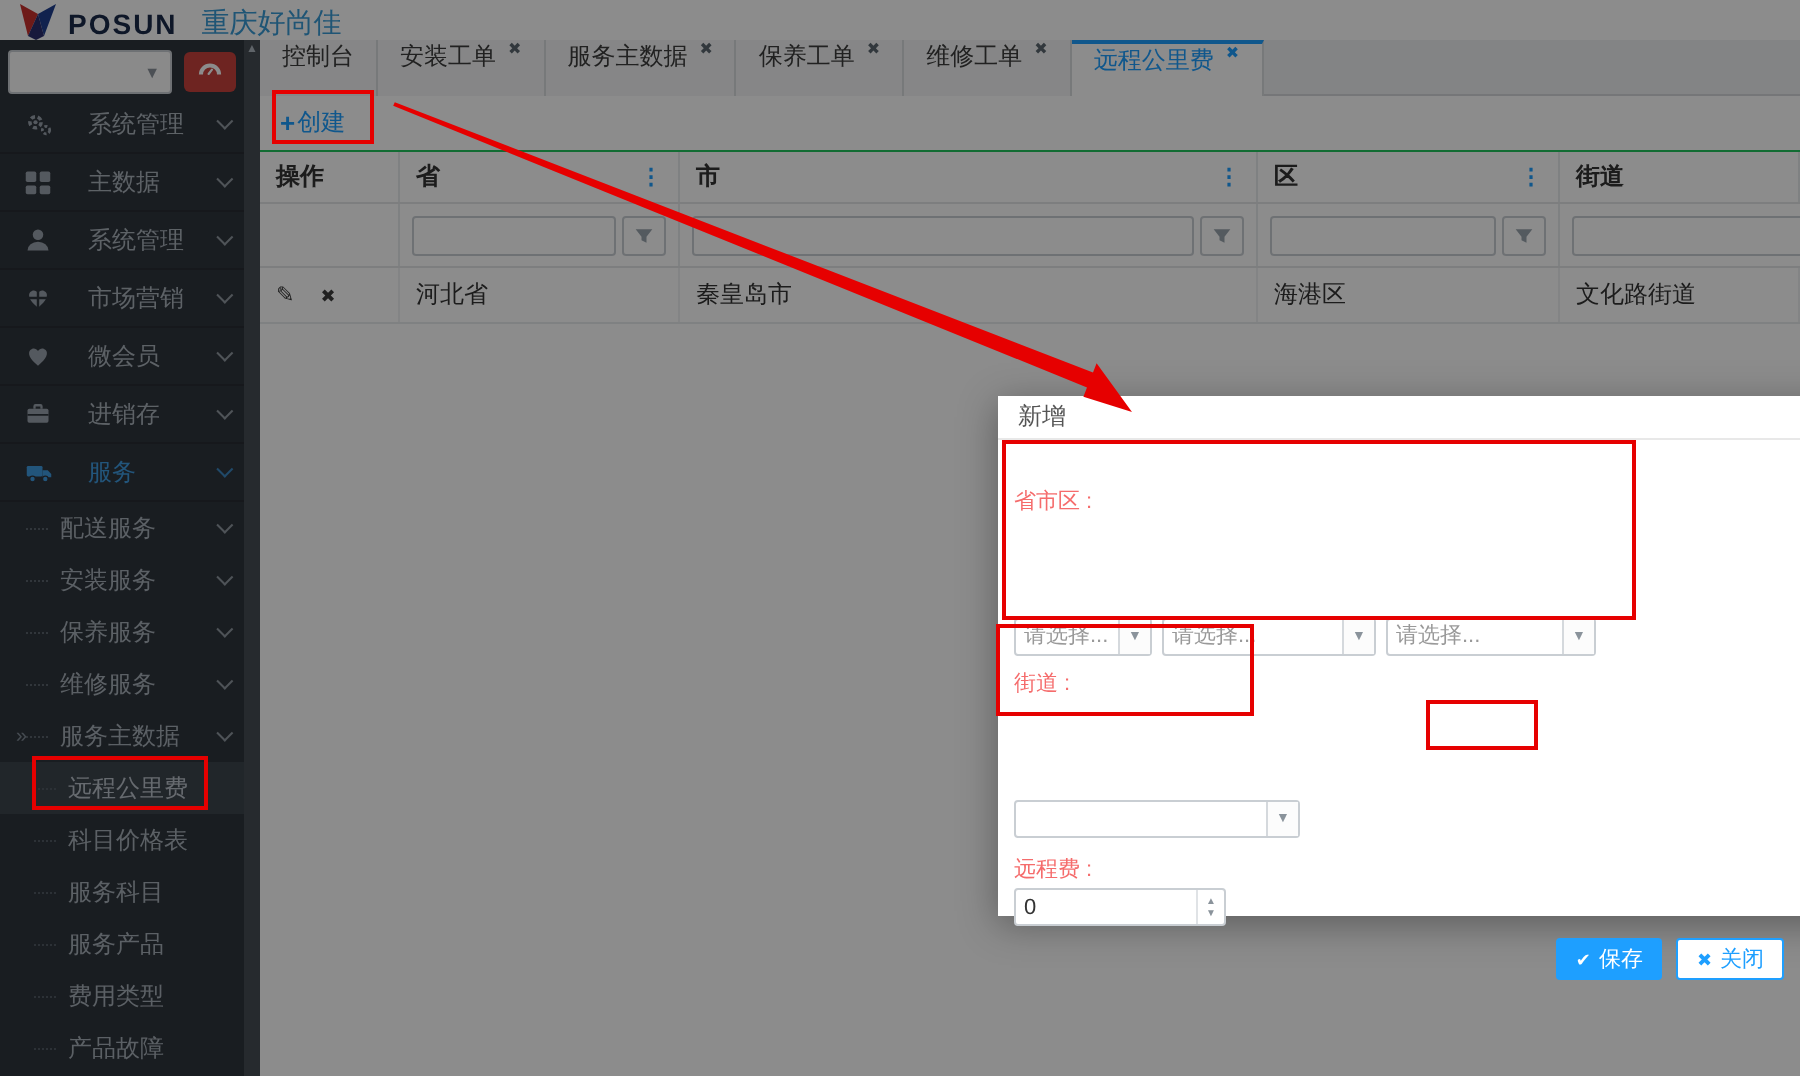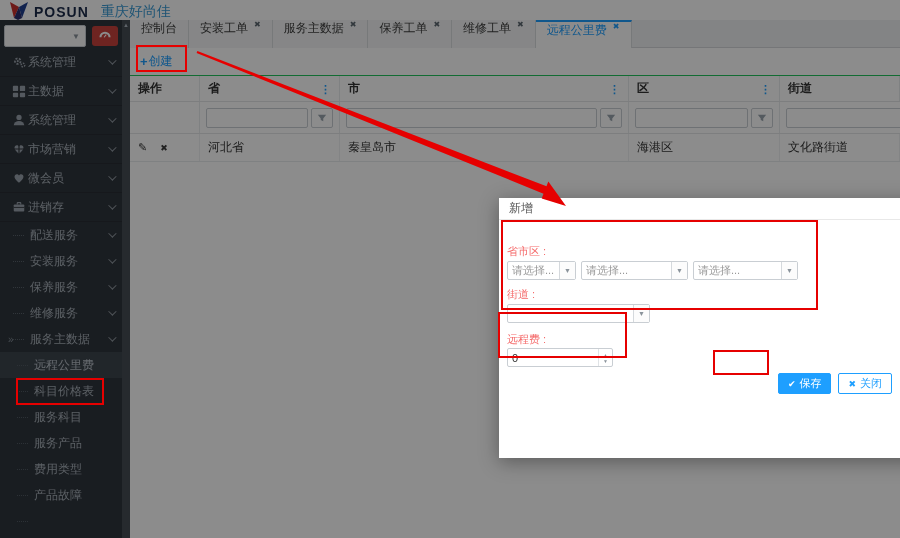--- a/index.html
+++ b/index.html
@@ -19,21 +19,21 @@
   .combo{flex:1;height:20px;background:#fbfbfb;border:1px solid #c9ced3;border-radius:2px;
          display:flex;align-items:center;justify-content:flex-end;color:#8a939b;font-size:8px;padding-right:5px;}
   .dash-btn{width:26px;height:20px;margin-left:6px;background:#c9433c;border:none;border-radius:3px;
             display:flex;align-items:center;justify-content:center;padding:0;}
   .sb-scroll{position:absolute;right:0;top:0;width:8px;height:518px;background:#454d55;}
   .sb-scroll .up{display:block;text-align:center;color:#aeb6bf;font-size:6px;line-height:10px;}
   .menu{position:absolute;top:28px;left:0;right:8px;}
   .mi{height:29px;display:flex;align-items:center;padding:0 8px 0 12px;color:#a9b2bb;font-size:12px;
       border-bottom:1px solid rgba(0,0,0,.14);box-sizing:border-box;}
   .mi .ic{width:16px;height:14px;display:flex;align-items:center;}
-  .mi .lab{margin-left:0;}
+  .mi .lab{margin-left:16px;}
   .chev{margin-left:auto;width:5px;height:5px;border-right:1px solid currentColor;border-bottom:1px solid currentColor;
         transform:rotate(45deg) translateY(-2px);opacity:.8;}
   .mi.active{color:#3f9be0;}
   .sub{height:26px;display:flex;align-items:center;padding-left:30px;color:#a7b0b9;font-size:12px;position:relative;box-sizing:border-box;}
   .sub::before{content:"";position:absolute;left:13px;top:13px;width:11px;border-top:1px dotted #5a636c;}
   .sub .chev{margin-right:8px;}
   .sub .mk{position:absolute;left:8px;color:#7f8a95;font-size:10px;}
   .leaf{height:26px;display:flex;align-items:center;padding-left:34px;color:#a7b0b9;font-size:12px;box-sizing:border-box;position:relative;}
   .leaf::before{content:"";position:absolute;left:17px;top:13px;width:11px;border-top:1px dotted #505a63;}
   .leaf.selected{background:#3d454e;color:#bac2ca;}
@@ -74,21 +74,21 @@
   .m-head{height:21px;display:flex;align-items:center;padding:0 10px;border-bottom:1px solid #e8e8e8;}
   .m-title{font-size:12px;color:#555;}
   .m-tools{margin-left:auto;display:flex;align-items:center;gap:9px;}
   .m-x{color:#8fa3bc;font-size:13px;font-weight:bold;line-height:12px;cursor:pointer;}
   .m-body{padding:7px 8px 0 8px;}
   .req{color:#f56c6c;font-size:11px;height:13px;line-height:13px;}
   .req.l1{margin-top:18px;}
   .req.l2{margin-top:8px;}
   .req.l3{margin-top:10px;}
   .sel-row{display:flex;margin-top:3px;}
-  .sel{height:19px;border:1px solid #c9ced3;border-radius:2px;background:#fff;display:flex;align-items:center;box-sizing:border-box;}
+  .sel{height:19px;border:1px solid #c9ced3;border-radius:2px;background:#fff;display:flex;box-sizing:border-box;margin-top:48px;}
   .sel .ph{flex:1;padding:0 4px;font-size:11px;color:#999;overflow:hidden;white-space:nowrap;}
   .sel .dd{width:15px;align-self:stretch;border-left:1px solid #d5d9dd;background:#fcfcfc;
            display:flex;align-items:center;justify-content:center;font-size:7px;color:#8a939b;}
   .s1{width:69px;} .s2{width:107px;margin-left:5px;} .s3{width:105px;margin-left:5px;} .s4{width:143px;}
   .numwrap{width:106px;height:19px;border:1px solid #c9ced3;border-radius:2px;display:flex;box-sizing:border-box;margin-top:2px;background:#fff;}
   .numin{flex:1;border:none;outline:none;font-size:11px;padding:0 4px;min-width:0;font-family:inherit;color:#333;background:transparent;}
   .spin{width:13px;border-left:1px solid #e0e3e6;display:flex;flex-direction:column;align-items:center;justify-content:center;color:#8a939b;}
   .spin span{font-size:5px;line-height:6px;cursor:pointer;}
   .m-btns{display:flex;justify-content:flex-end;margin-top:6px;padding-right:52px;}
   .btn{height:21px;font-size:11px;border-radius:2px;display:inline-flex;align-items:center;gap:4px;
@@ -186,20 +186,32 @@
       </div>
       <div class="mi">
         <span class="ic">
           <svg width="14" height="14" viewBox="0 0 16 16">
               <rect x="2" y="5" width="12" height="8" rx="1" fill="#9aa3ad"></rect>
               <path d="M6 5V3.6A.6.6 0 0 1 6.6 3h2.8a.6.6 0 0 1 .6.6V5" fill="none" stroke="#9aa3ad" stroke-width="1.3"></path>
               <path d="M2 8.5h12" stroke="#2f353c" stroke-width="1"></path>
             </svg>
         </span>
         <span class="lab">进销存</span>
+        <span class="chev"></span>
+      </div>
+      <div class="mi active">
+        <span class="ic">
+          <svg width="15" height="14" viewBox="0 0 16 16">
+              <rect x="1" y="4.5" width="9" height="6" rx=".8" fill="#3f9be0"></rect>
+              <path d="M10 7h3l2 2.2V11h-5z" fill="#3f9be0"></path>
+              <circle cx="4.3" cy="12" r="1.6" fill="#3f9be0" stroke="#2f353c" stroke-width=".7"></circle>
+              <circle cx="11.6" cy="12" r="1.6" fill="#3f9be0" stroke="#2f353c" stroke-width=".7"></circle>
+            </svg>
+        </span>
+        <span class="lab">服务</span>
         <span class="chev"></span>
       </div>
 
       <div class="sub">
         <span class="lab">配送服务</span>
         <span class="chev"></span>
       </div>
       <div class="sub">
         <span class="lab">安装服务</span>
         <span class="chev"></span>

